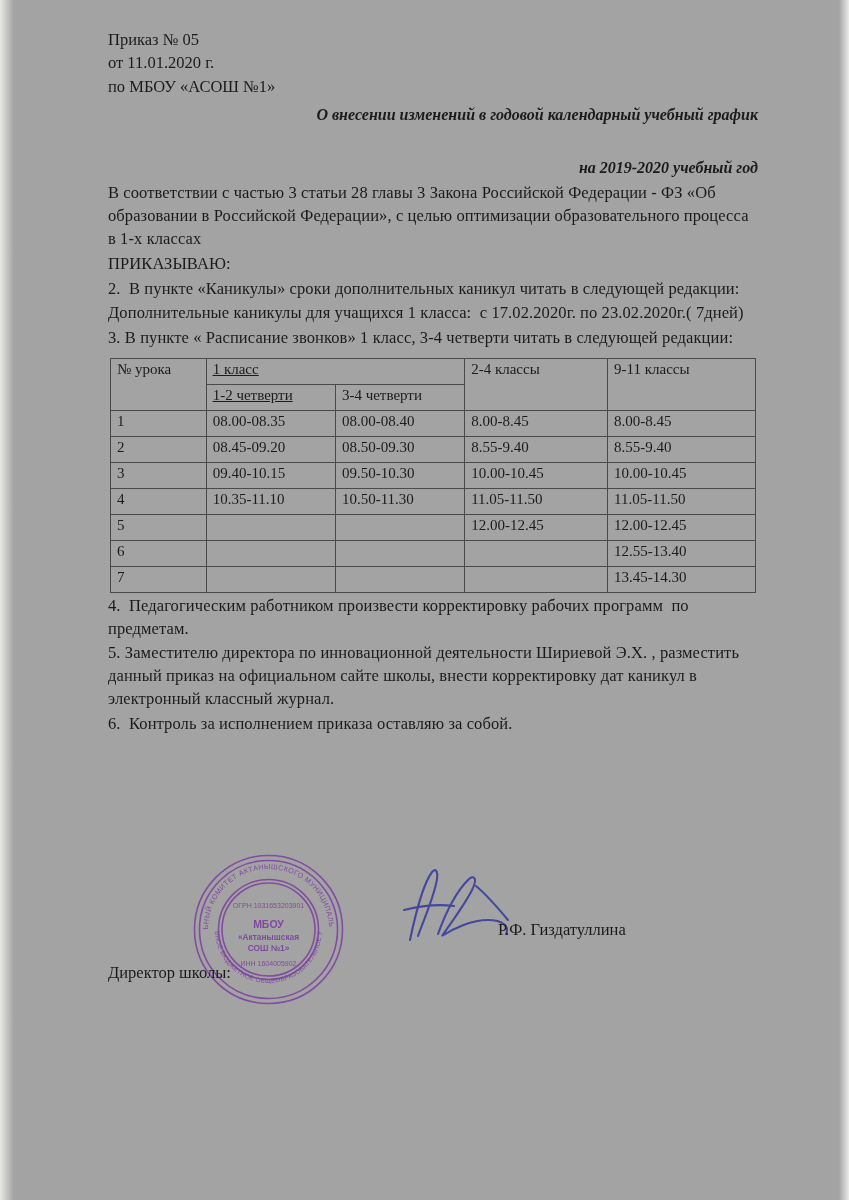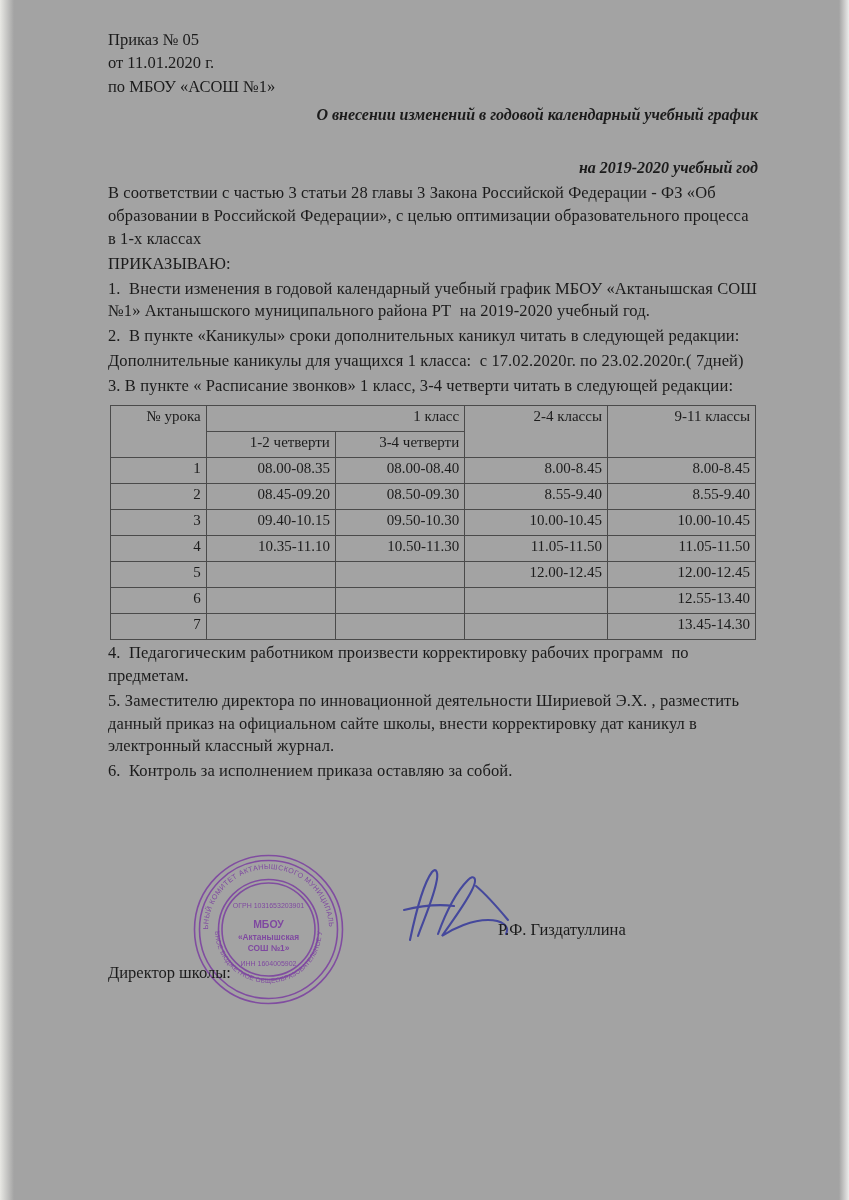--- a/index.html
+++ b/index.html
@@ -74,25 +74,25 @@
     margin-top: 8px;
     margin-left: 2px;
     width: 646px;
     font-size: 15px;
   }
   table.bells td, table.bells th {
     border: 1px solid #4a4a4a;
     padding: 2px 5px 3px 6px;
     vertical-align: top;
     font-weight: normal;
-    text-align: right;
+    text-align: left;
     height: 20px;
   }
   .col-num { width: 92px; }
-  .col-a { width: 128px; }
+  .col-a { width: 128px; text-decoration: underline; }
   .col-b { width: 128px; }
   .col-c { width: 146px; }
   .col-d { width: 152px; }
   .center { text-align: center; }
   .after-table { margin-top: 5px; }
   
   .sign-row {
     position: absolute;
     left: 108px;
     top: 920px;
@@ -143,21 +143,20 @@
 
     <div class="title">
       <span class="t1">О внесении изменений в годовой календарный учебный график</span>
       <span class="t2">на 2019-2020 учебный год</span>
     </div>
 
     <div class="line para">В соответствии с частью 3 статьи 28 главы 3 Закона Российской Федерации - ФЗ «Об образовании в Российской Федерации», с целью оптимизации образовательного процесса в 1-х классах</div>
 
     <div class="line block">ПРИКАЗЫВАЮ:</div>
 
-    <div class="line block">1.  Внести изменения в годовой календарный учебный график МБОУ «Актанышская СОШ №1» Актанышского муниципального района РТ  на 2019-2020 учебный год.</div>
 
     <div class="line block">2.  В пункте «Каникулы» сроки дополнительных каникул читать в следующей редакции:</div>
 
     <div class="line block">Дополнительные каникулы для учащихся 1 класса:  с 17.02.2020г. по 23.02.2020г.( 7дней)</div>
 
     <div class="line block">3. В пункте « Расписание звонков» 1 класс, 3-4 четверти читать в следующей редакции:</div>
 
     <table class="bells">
       <tbody>
         <tr>

